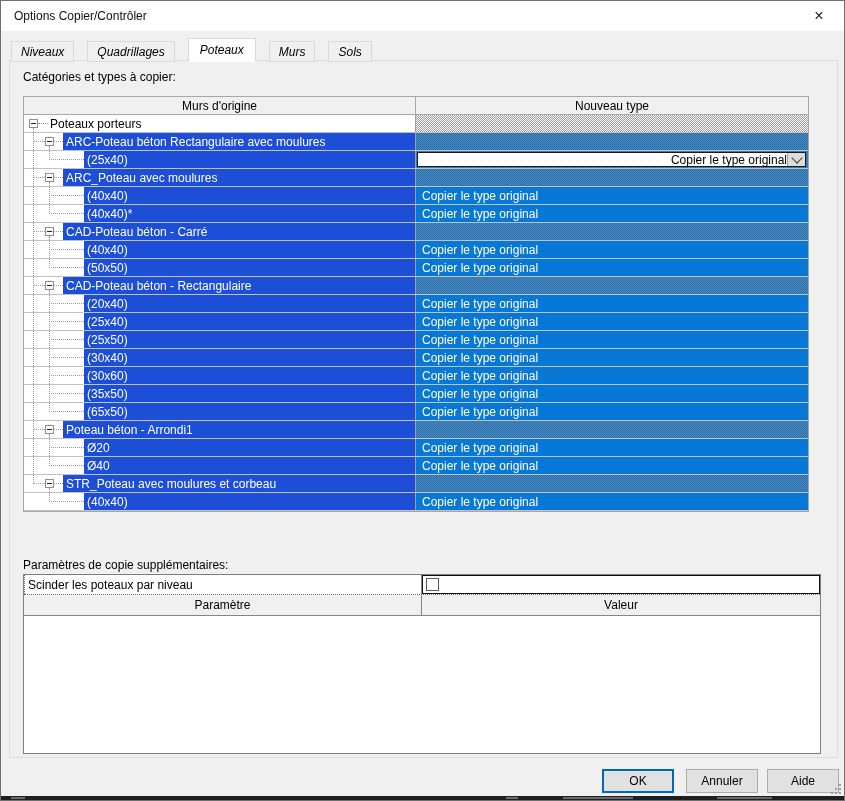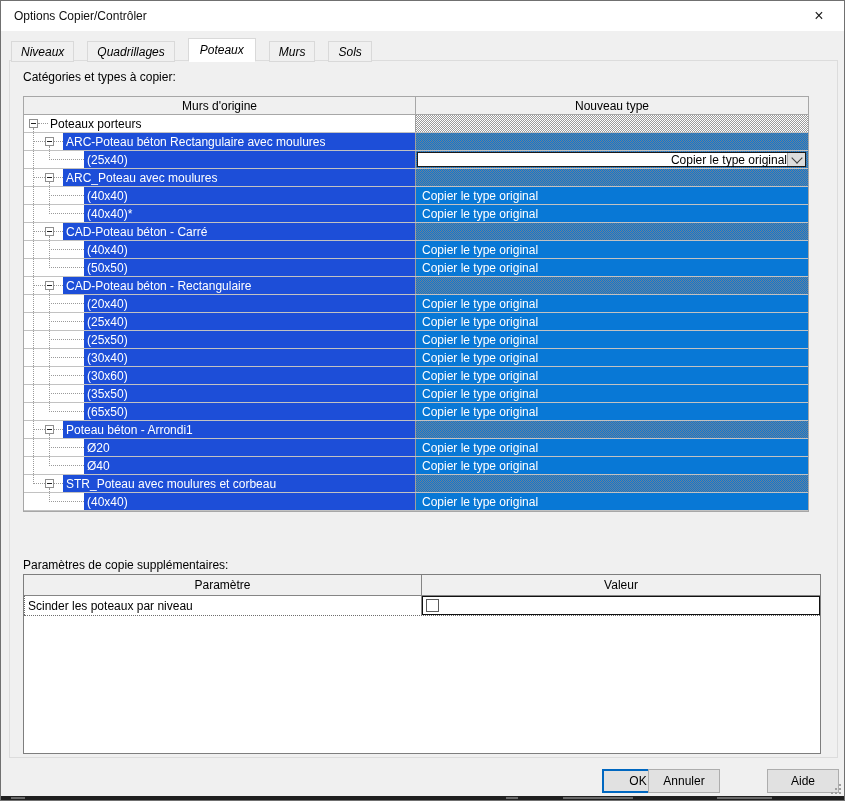--- a/index.html
+++ b/index.html
@@ -58,21 +58,21 @@
   .ph-left{width:398px;border-right:1px solid #858585;}
   .ph-right{flex:1;}
   .prow{display:flex;height:20px;box-sizing:border-box;border-bottom:1px dotted #6e6e6e;}
   .pcell-left{width:398px;box-sizing:border-box;border-left:1px dotted #6e6e6e;border-right:1px solid #8c8c8c;display:flex;align-items:center;padding-left:3px;white-space:nowrap;}
   .pcell-right{flex:1;box-sizing:border-box;border:1px solid #111;display:flex;align-items:center;background:#fff;}
   .checkbox{flex:none;width:13px;height:13px;box-sizing:border-box;border:1px solid #5a5a5a;background:#fff;margin-left:3px;}
 
   
   .btn{position:absolute;top:768px;width:72px;height:24px;box-sizing:border-box;background:#e1e1e1;border:1px solid #adadad;display:flex;align-items:center;justify-content:center;font-size:12px;}
   #okbtn{left:601px;border:2px solid #0067c0;}
-  #cancelbtn{left:647px;}
+  #cancelbtn{left:685px;}
   #helpbtn{left:766px;}
 
   
   #grip{position:absolute;right:3px;bottom:6px;width:11px;height:11px;}
   #grip i{position:absolute;width:2px;height:2px;background:#a0a0a0;}
   #grip i:nth-child(1){right:0;bottom:0;}
   #grip i:nth-child(2){right:4px;bottom:0;}
   #grip i:nth-child(3){right:8px;bottom:0;}
   #grip i:nth-child(4){right:0;bottom:4px;}
   #grip i:nth-child(5){right:4px;bottom:4px;}
@@ -342,32 +342,32 @@
         <div class="vline" style="left: 25px; top: 121px; height: 32px;"></div>
         <div class="vline" style="left: 25px; top: 175px; height: 122px;"></div>
         <div class="vline" style="left: 25px; top: 319px; height: 32px;"></div>
         <div class="vline" style="left: 25px; top: 373px; height: 14px;"></div>
       </div>
   </div>
 
   <div class="section-label" id="params-label">Paramètres de copie supplémentaires:</div>
 
   <div id="paramtable">
-    <div id="paramheader">
-      <div class="ph-cell ph-left">Paramètre</div>
-      <div class="ph-cell ph-right">Valeur</div>
-    </div>
     <div id="parambody">
         <div class="prow">
           <div class="pcell-left">Scinder les poteaux par niveau</div>
           <div class="pcell-right">
             <div class="checkbox"></div>
           </div>
         </div>
       </div>
+    <div id="paramheader">
+      <div class="ph-cell ph-left">Paramètre</div>
+      <div class="ph-cell ph-right">Valeur</div>
+    </div>
   </div>
 
   <div class="btn" id="okbtn">OK</div>
   <div class="btn" id="cancelbtn">Annuler</div>
   <div class="btn" id="helpbtn">Aide</div>
 
   <div id="grip">
       <i></i>
       <i></i>
       <i></i>

